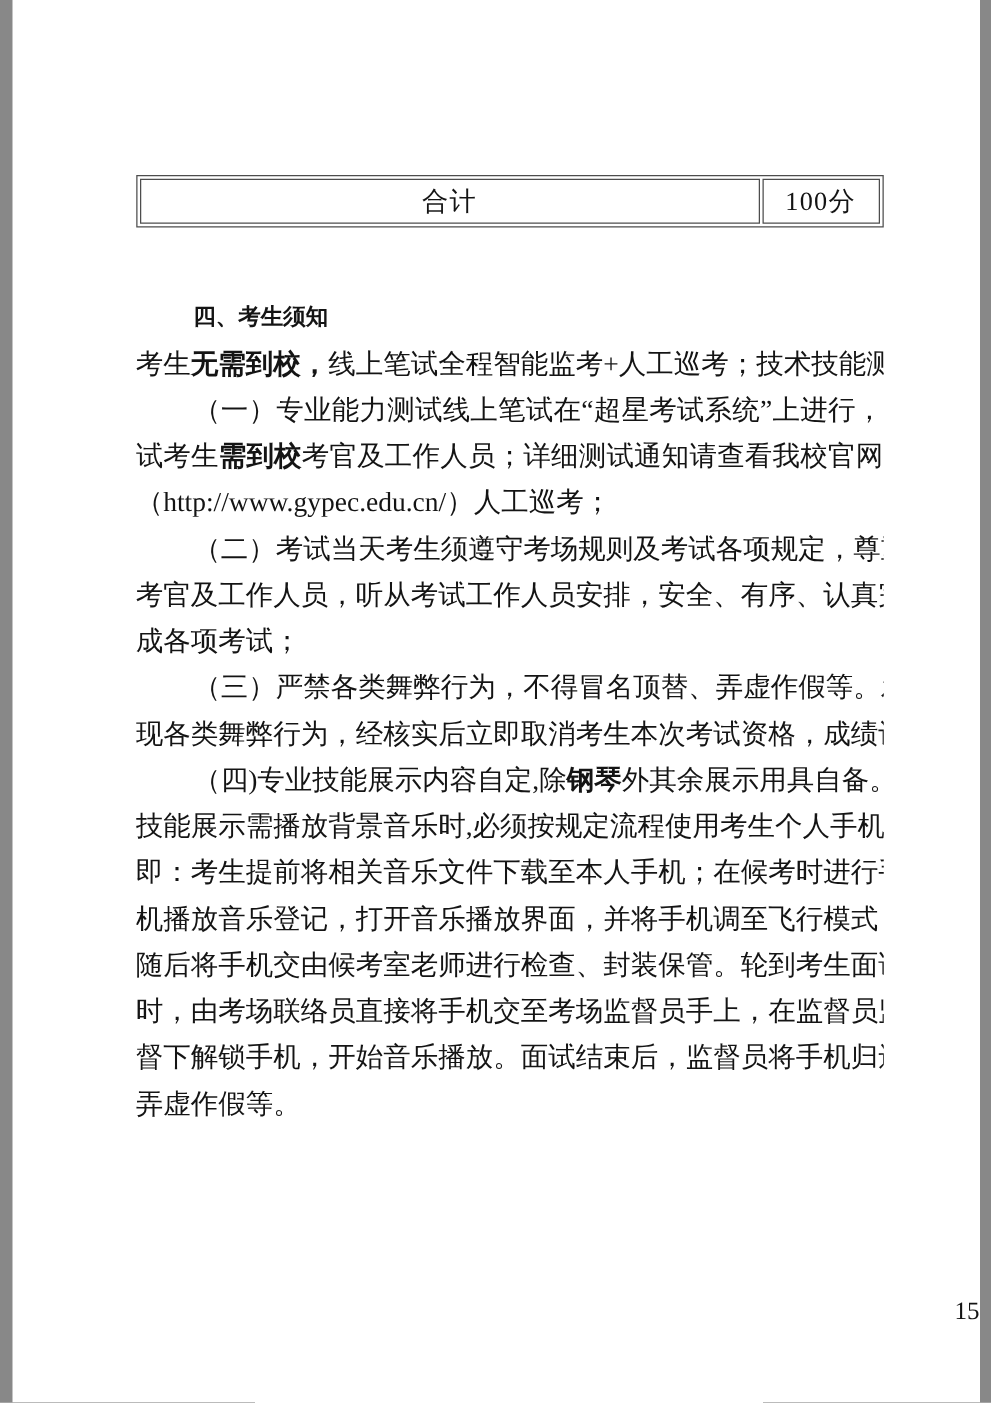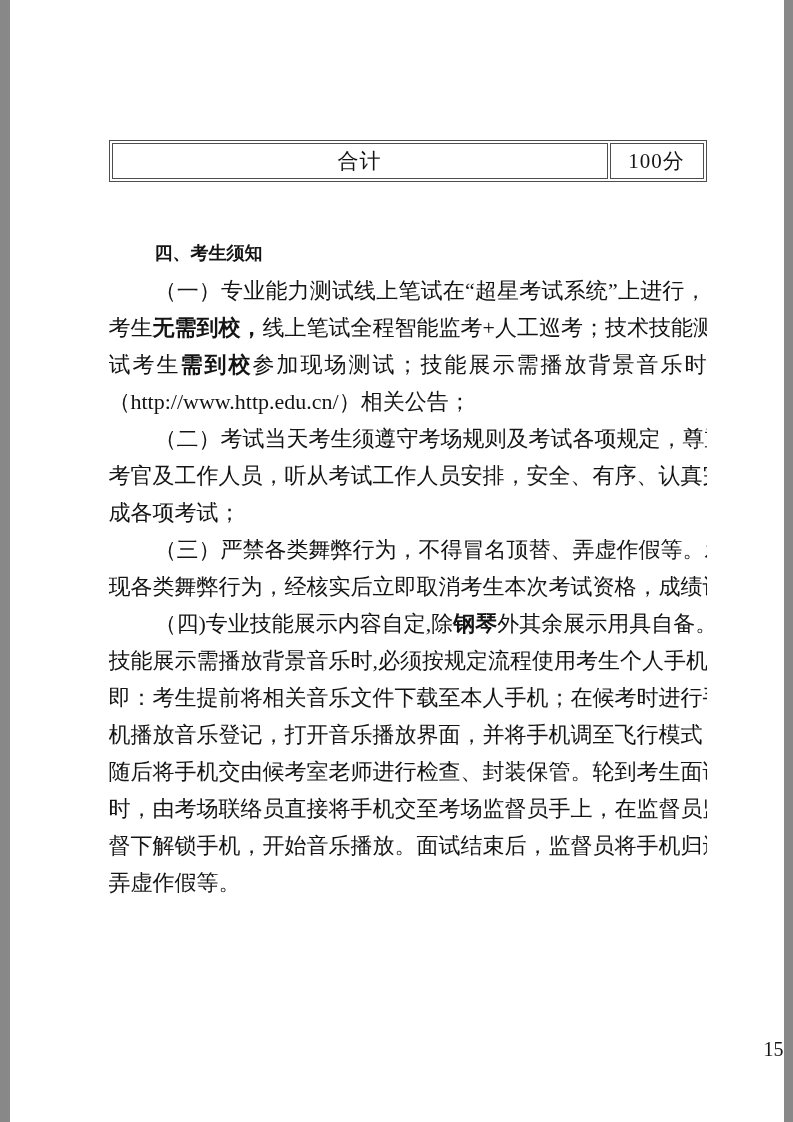--- a/index.html
+++ b/index.html
@@ -76,24 +76,24 @@
           <td>合计</td>
           <td class="score-value">100分</td>
         </tr>
       </tbody>
     </table>
 
     <div class="heading">四、考生须知</div>
 
     <div id="paragraphs">
         <div class="para">
+          <div class="line"><span>考生</span><b>无需到校，</b><span>线上笔试全程智能监考+人工巡考；技术技能测</span></div>
           <div class="line indent"><span>（一）专业能力测试线上笔试在“超星考试系统”上进行，</span></div>
-          <div class="line"><span>考生</span><b>无需到校，</b><span>线上笔试全程智能监考+人工巡考；技术技能测</span></div>
-          <div class="line"><span>试考生</span><b>需到校</b><span>参加现场测试；技能展示需播放背景音乐时</span></div>
-          <div class="line last"><span>（http://www.http.edu.cn/）相关公告；</span></div>
+          <div class="line"><span>试考生</span><b>需到校</b><span>考官及工作人员；详细测试通知请查看我校官网</span></div>
+          <div class="line last"><span>（http://www.gypec.edu.cn/）人工巡考；</span></div>
         </div>
         <div class="para">
           <div class="line indent"><span>（二）考试当天考生须遵守考场规则及考试各项规定，尊重</span></div>
           <div class="line"><span>考官及工作人员，听从考试工作人员安排，安全、有序、认真完</span></div>
           <div class="line last"><span>成各项考试；</span></div>
         </div>
         <div class="para">
           <div class="line indent"><span>（三）严禁各类舞弊行为，不得冒名顶替、弄虚作假等。发</span></div>
           <div class="line"><span>现各类舞弊行为，经核实后立即取消考生本次考试资格，成绩计</span></div>
         </div>

